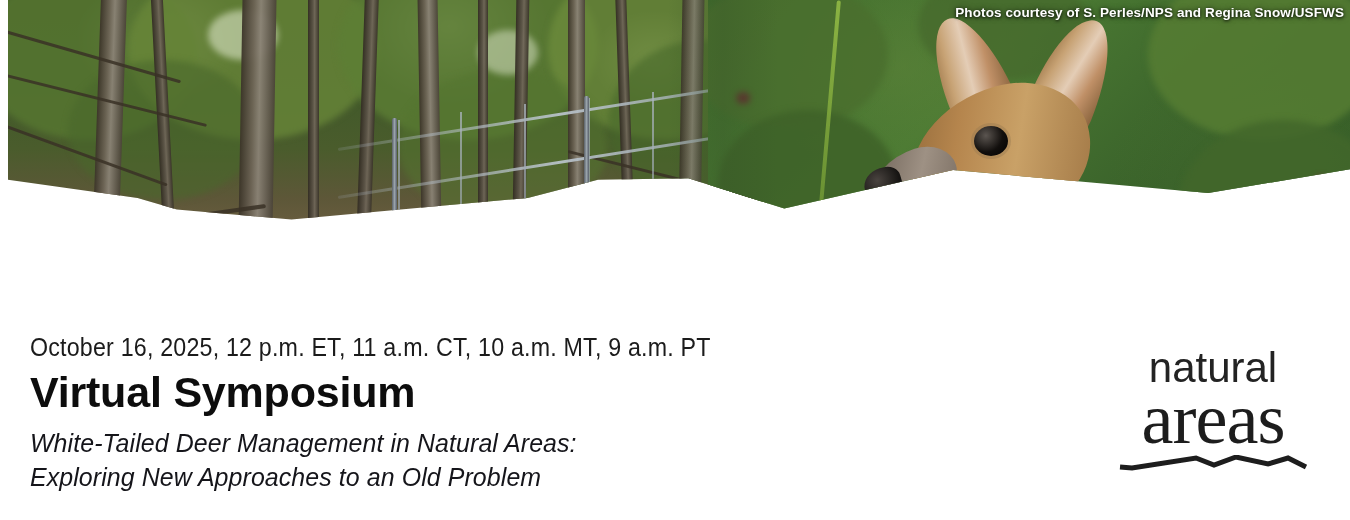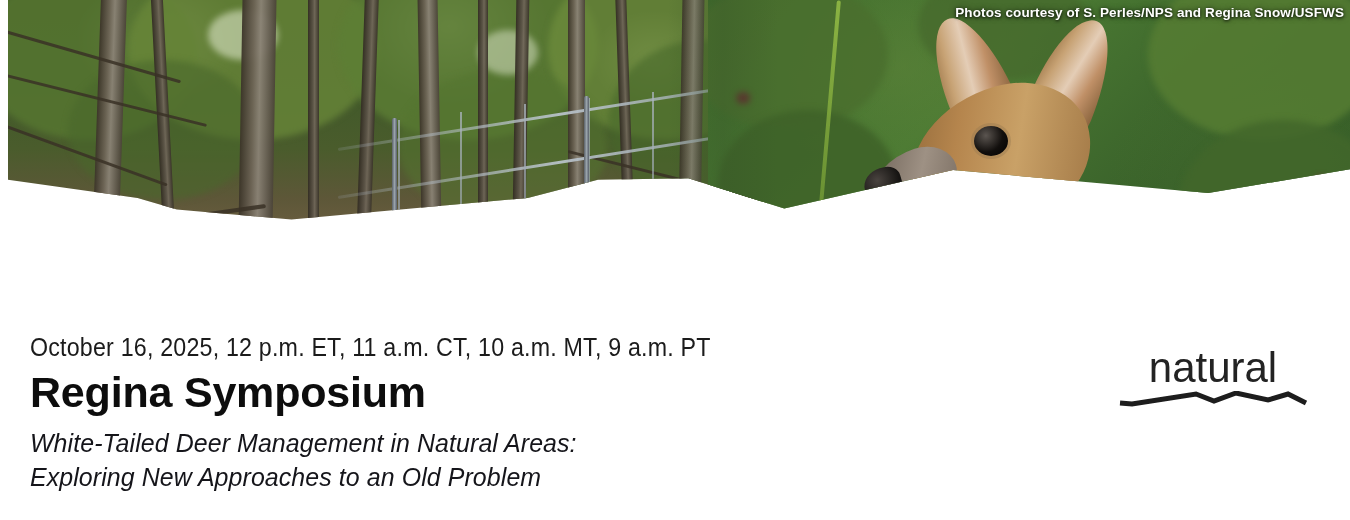--- a/index.html
+++ b/index.html
@@ -354,27 +354,28 @@
       </div>
     </div>
 
     <div id="photo-seam"></div>
 
     <div id="photo-credit">Photos courtesy of S. Perles/NPS and Regina Snow/USFWS</div>
   </div>
 
   <div id="text-block">
     <div id="event-date">October 16, 2025, 12 p.m. ET, 11 a.m. CT, 10 a.m. MT, 9 a.m. PT</div>
-    <div id="event-title">Regina Symposium</div>
+    <div id="event-title">Virtual Symposium</div>
     <div id="event-subtitle">
       <div>White-Tailed Deer Management in Natural Areas:</div>
       <div>Exploring New Approaches to an Old Problem</div>
     </div>
   </div>
 
   <div id="logo">
     <div id="logo-natural">natural</div>
+    <div id="logo-areas">areas</div>
     <svg id="logo-rule" viewBox="0 0 190 16" aria-hidden="true">
       <polyline points="2,12 14,13 78,3 96,10 118,2 150,9 170,3 188,12" fill="none" stroke="#1d1d1d" stroke-width="5" stroke-linejoin="miter" stroke-linecap="butt"></polyline>
     </svg>
   </div>
 
 </div>
 
 </body></html>

